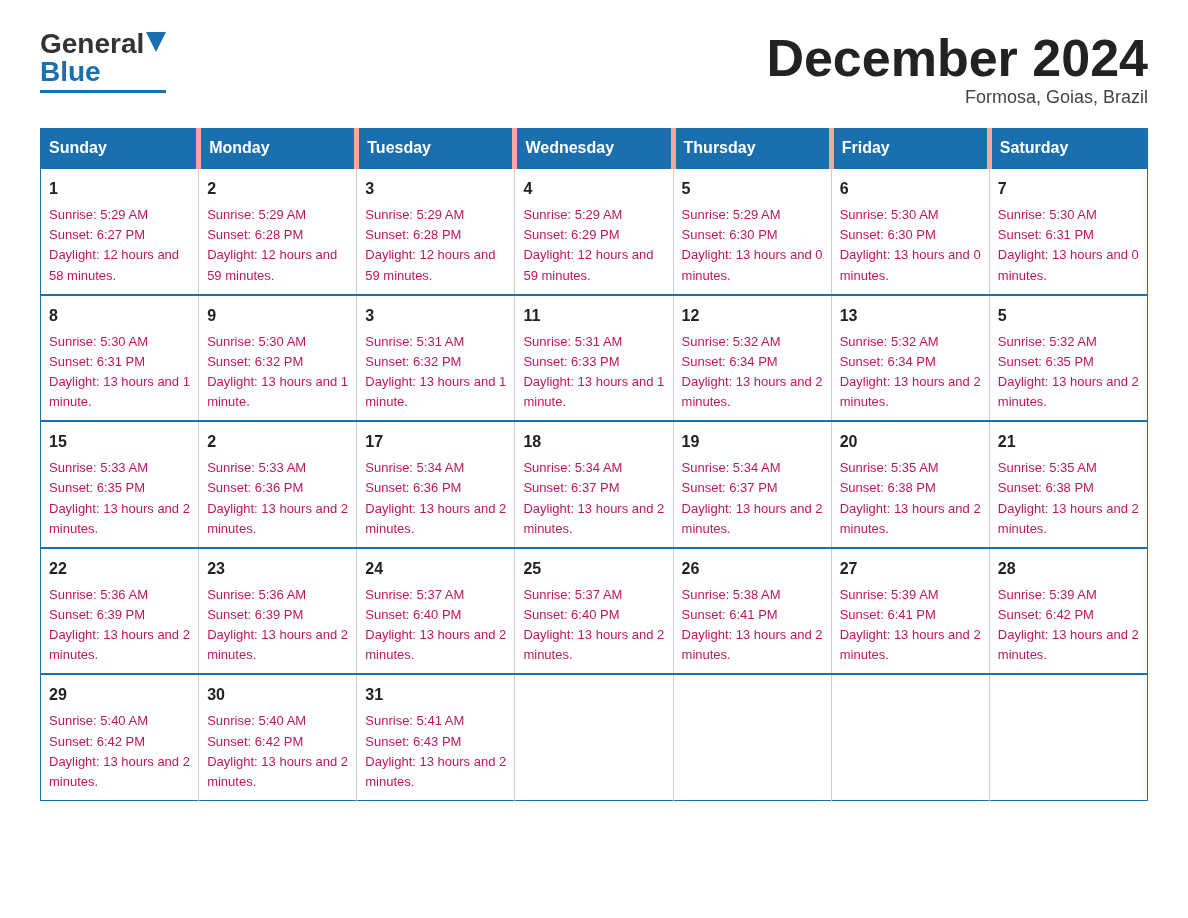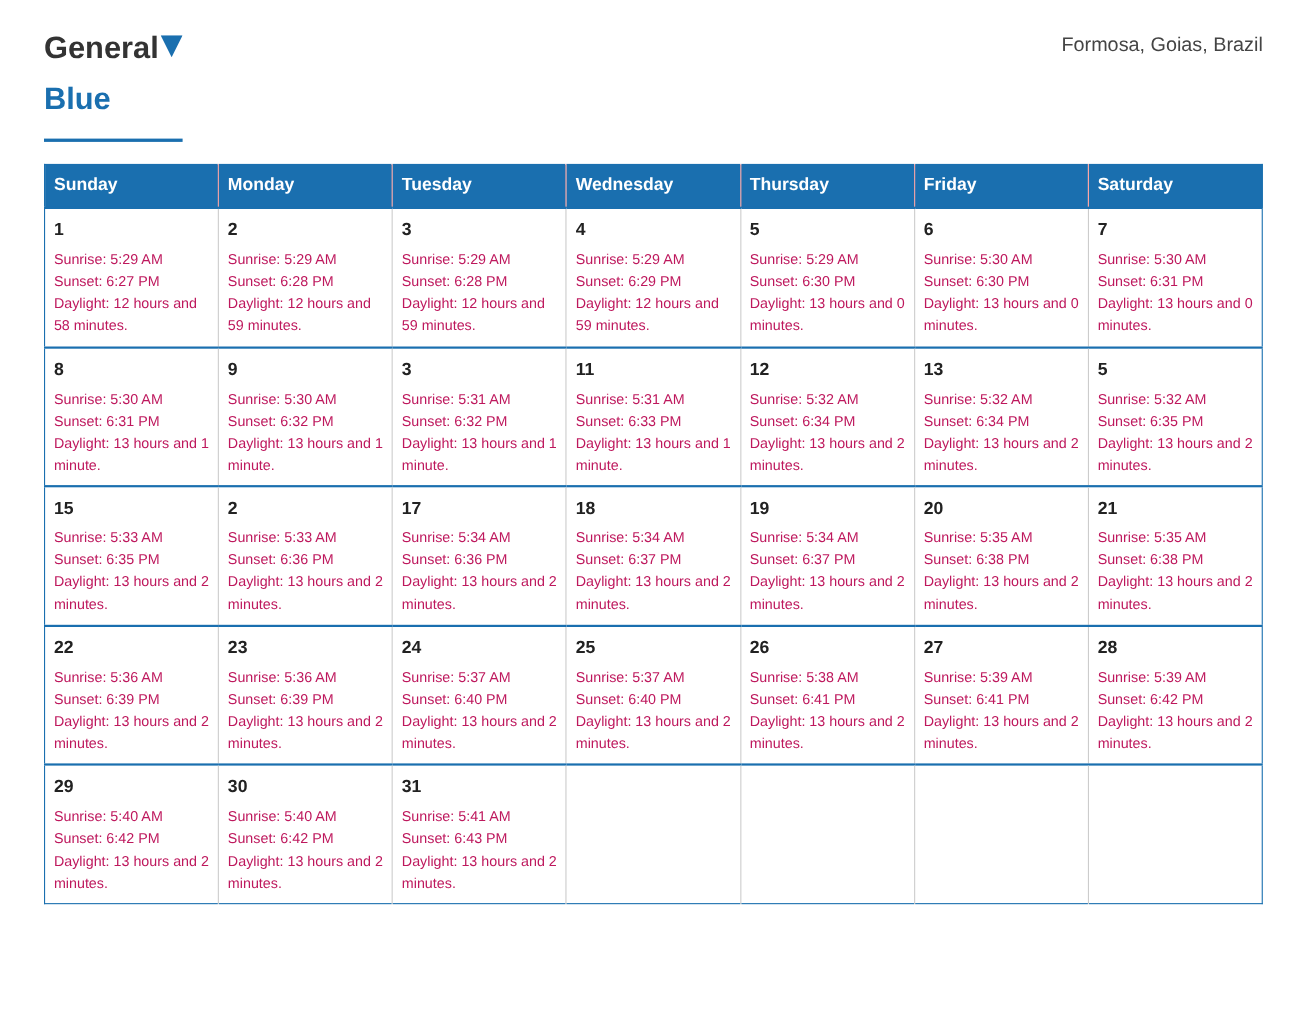--- a/index.html
+++ b/index.html
@@ -13,21 +13,20 @@
     .header {
       display: flex;
       justify-content: space-between;
       align-items: flex-start;
       margin-bottom: 20px;
     }
     .logo {
       display: flex;
       flex-direction: column;
       align-items: flex-start;
-      gap: 18px;
     }
     .logo-general {
       font-size: 28px;
       font-weight: bold;
       color: #333;
       line-height: 1;
     }
     .logo-blue {
       font-size: 28px;
       font-weight: bold;
@@ -59,21 +58,21 @@
       border-collapse: collapse;
       border: 1px solid #1a6faf;
     }
     .calendar thead tr th {
       background-color: #1a6faf;
       color: #fff;
       font-size: 16px;
       font-weight: bold;
       padding: 10px 8px;
       text-align: left;
-      border-right: 1px solid #fca5a5;
+      border-right: 5px solid #fca5a5;
     }
     .calendar thead tr th:last-child {
       border-right: none;
     }
     .calendar tbody tr td {
       vertical-align: top;
       padding: 8px;
       border-top: 2px solid #1a6faf;
       border-right: 1px solid #ccc;
       width: 14.28%;
@@ -113,20 +112,21 @@
           <polygon points="0,0 20,0 10,20" fill="#1a6faf"></polygon>
         </svg>
       </span>
     </div>
     <div style="display:flex; align-items:flex-end;">
       <span class="logo-blue">Blue</span>
     </div>
     <div class="logo-line"></div>
   </div>
   <div class="title-block">
+    <h1>December 2024</h1>
     <h2>Formosa, Goias, Brazil</h2>
   </div>
 </div>
 
 <table class="calendar">
   <thead>
     <tr>
       <th>Sunday</th>
       <th>Monday</th>
       <th>Tuesday</th>

